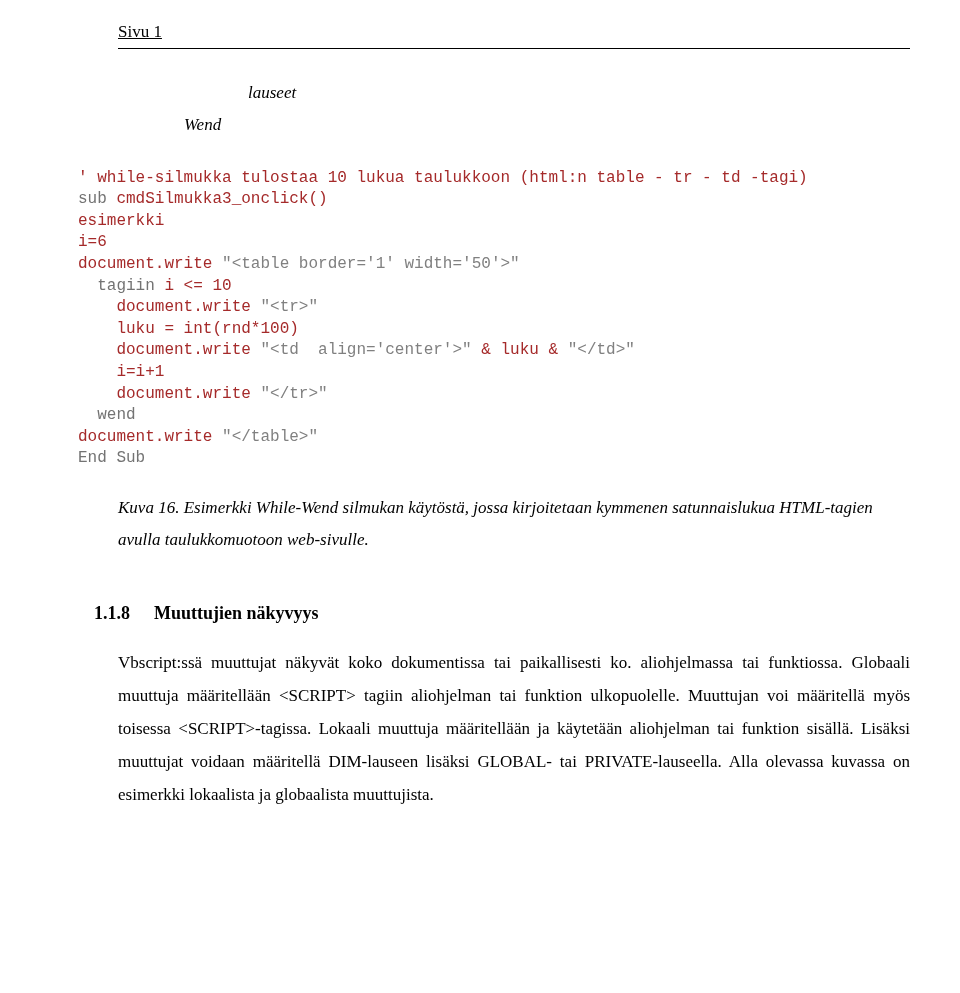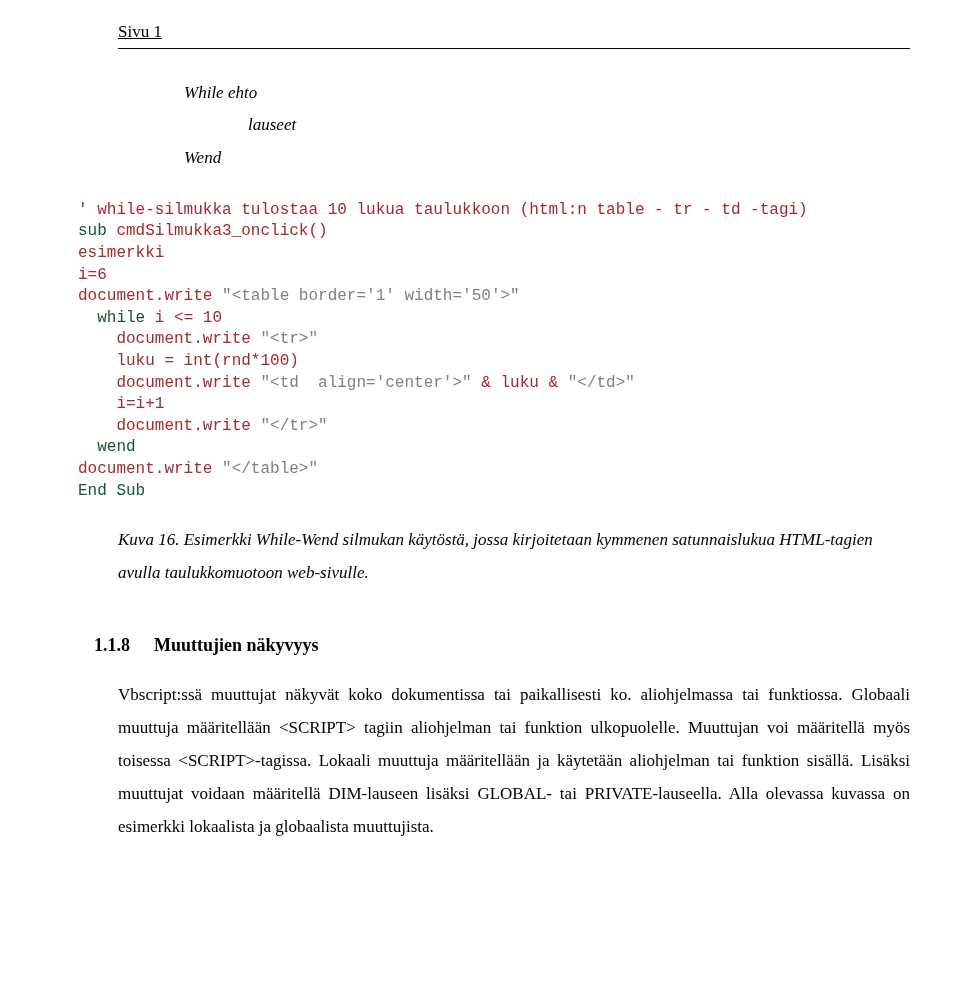--- a/index.html
+++ b/index.html
@@ -35,21 +35,21 @@
   .indent-1 { margin-left: 0px; font-style: italic; }
   .indent-2 { margin-left: 64px; font-style: italic; }
   .code-block {
     font-family: "Courier New", Courier, monospace;
     font-size: 16px;
     line-height: 1.35;
     color: #a52a2a;
     white-space: pre;
     margin: 0 0 22px -40px;
   }
-  .code-block .kw { color: #14532d; }
+  .code-block .kw { color: #737373; }
   .code-block .str { color: #808080; }
   .caption {
     font-size: 17px;
     line-height: 1.9;
     margin-bottom: 30px;
   }
   .caption-label { font-style: italic; }
   .caption-text { font-style: italic; text-align: right; }
   .section-heading {
     font-size: 18px;
@@ -69,31 +69,30 @@
 </style>
 </head>
 <body>
 
 <div class="page">
 
   <div class="page-header">Sivu 1</div>
 
 
   <div class="syntax-block">
-    <div class="indent-1">While ehto</div>
     <div class="indent-2">lauseet</div>
     <div class="indent-1">Wend</div>
   </div>
 
   <div class="code-block"><span>' while-silmukka tulostaa 10 lukua taulukkoon (html:n table - tr - td -tagi)</span>
 <span class="kw">sub</span><span> cmdSilmukka3_onclick()</span>
 <span>esimerkki</span>
 <span>i=6</span>
 <span>document.write </span><span class="str">"&lt;table border='1' width='50'&gt;"</span>
-<span>  </span><span class="kw">while</span><span> i &lt;= 10</span>
+<span>  </span><span class="kw">tagiin</span><span> i &lt;= 10</span>
 <span>    document.write </span><span class="str">"&lt;tr&gt;"</span>
 <span>    luku = int(rnd*100)</span>
 <span>    document.write </span><span class="str">"&lt;td  align='center'&gt;"</span><span> &amp; luku &amp; </span><span class="str">"&lt;/td&gt;"</span>
 <span>    i=i+1</span>
 <span>    document.write </span><span class="str">"&lt;/tr&gt;"</span>
 <span>  </span><span class="kw">wend</span>
 <span>document.write </span><span class="str">"&lt;/table&gt;"</span>
 <span class="kw">End Sub</span></div>
 
   <div class="caption">

